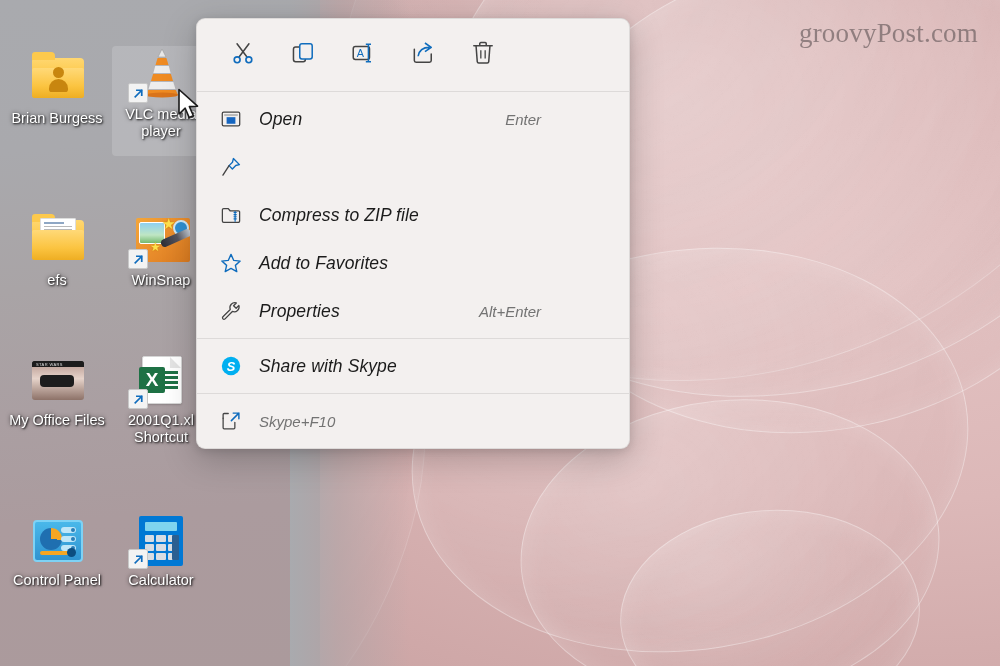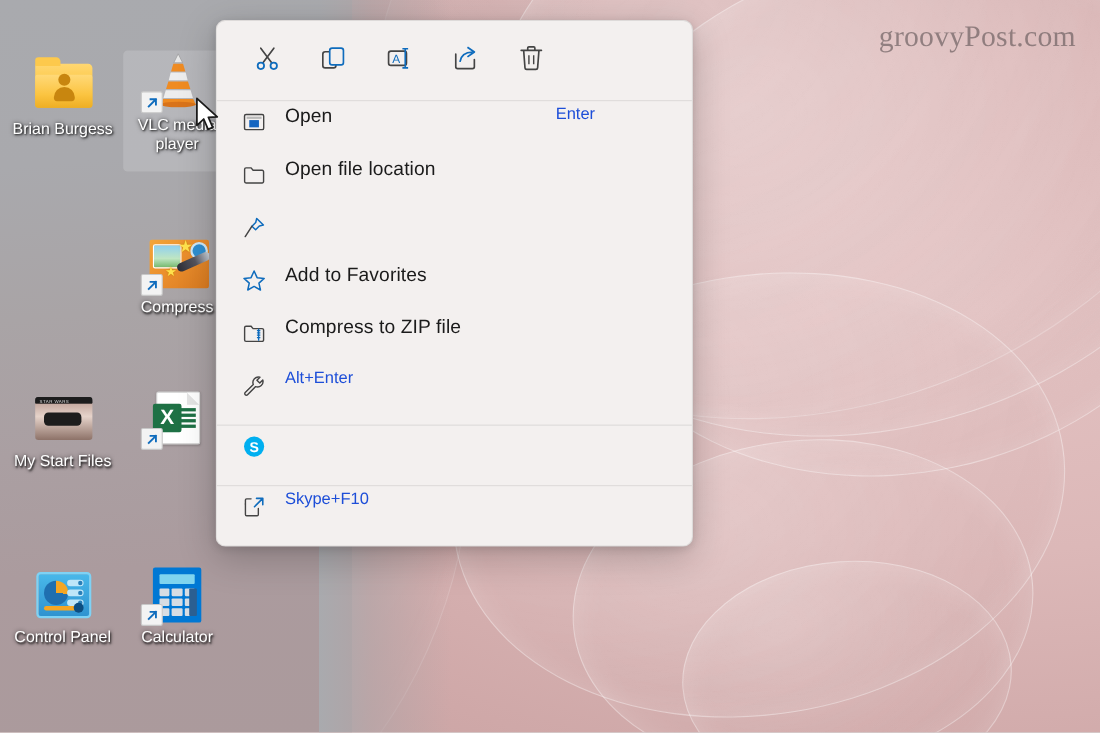--- a/index.html
+++ b/index.html
@@ -207,33 +207,34 @@
   .ctx-toolbar {
     display:flex; align-items:center; height:72px;
     padding:0 18px;
   }
   .tb-btn {
     width:56px; height:42px; display:flex; align-items:center; justify-content:center;
     border-radius:5px; margin-right:4px;
   }
   .ctx-sep { height:1px; background:rgba(0,0,0,0.09); margin:0 0 0 0; }
   .ctx-item {
-    display:flex; align-items:flex-start; height:48px; padding:0 18px;
+    display:flex; align-items:center; height:48px; padding:0 18px;
     position:relative;
+    font-style:italic;
   }
   .ctx-ico {
     width:32px; min-width:32px; height:32px;
     display:flex; align-items:center; justify-content:center; margin-right:12px;
   }
   .ctx-label {
     font-size:17.5px; color:#1b1b1b; letter-spacing:0.1px; flex:1;
     white-space:nowrap;
   }
   .ctx-accel {
-    font-size:15px; color:#1d4ed8; white-space:nowrap; padding-right:70px;
+    font-size:15px; color:#737373; white-space:nowrap; padding-right:70px;
   }
   .ctx-group { padding:3px 0; }
   
   #cursor { position:absolute; left:176px; top:88px; width:26px; height:34px; pointer-events:none; }
 </style>
 </head>
 <body>
 
 <div id="desktop">
 
@@ -276,67 +277,83 @@
       </svg>
       <span class="shortcut-arrow">
         <svg viewBox="0 0 16 16">
             <path d="M4 12 L12 4 M6 4 H12 V10" stroke="#0f6cbd" stroke-width="2.1" fill="none" stroke-linecap="square"></path>
           </svg>
       </span>
     </div>
     <div class="label">VLC media player</div>
   </div>
 
+  <div class="dicon" style="left:8px; top:212px;">
+    <div class="glyph">
+      <div class="folder">
+        <div class="doc">
+            <i></i>
+            <i></i>
+            <i></i>
+            <i></i>
+            <i></i>
+          </div>
+        <div class="front"></div>
+      </div>
+    </div>
+    <div class="label">efs</div>
+  </div>
 
   <div class="dicon" style="left:112px; top:212px;">
     <div class="glyph">
       <div class="winsnap">
         <div class="pic"></div>
         <div class="clock"></div>
         <div class="wand"></div>
         <span class="star s1">★</span>
         <span class="star s2">★</span>
       </div>
       <span class="shortcut-arrow">
         <svg viewBox="0 0 16 16">
             <path d="M4 12 L12 4 M6 4 H12 V10" stroke="#0f6cbd" stroke-width="2.1" fill="none" stroke-linecap="square"></path>
           </svg>
       </span>
     </div>
-    <div class="label">Compress</div>
+    <div class="label">WinSnap</div>
   </div>
 
   <div class="dicon" style="left:8px; top:352px;">
     <div class="glyph">
       <div class="trooper">
         <div class="bar"></div>
           <div class="txt">STAR WARS</div>
         <div class="visor"></div>
       </div>
     </div>
-    <div class="label">My Start Files</div>
+    <div class="label">My Office Files</div>
   </div>
 
   <div class="dicon" style="left:112px; top:352px;">
     <div class="glyph">
       <div class="xls">
         <div class="grid">
             <i></i>
             <i></i>
             <i></i>
             <i></i>
           </div>
         <div class="x">X</div>
       </div>
       <span class="shortcut-arrow">
         <svg viewBox="0 0 16 16">
             <path d="M4 12 L12 4 M6 4 H12 V10" stroke="#0f6cbd" stroke-width="2.1" fill="none" stroke-linecap="square"></path>
           </svg>
       </span>
     </div>
+    <div class="label">2001Q1.xl Shortcut</div>
   </div>
 
   <div class="dicon" style="left:112px; top:512px;">
     <div class="glyph">
       <div class="calc">
         <div class="scr"></div>
         <div class="keys">
             <span></span>
             <span></span>
             <span></span>
@@ -432,83 +449,76 @@
             <rect x="2.5" y="4.5" width="19" height="15" rx="1.5" stroke="#444" stroke-width="1.4"></rect>
             <rect x="4.6" y="6.6" width="14.8" height="2.2" fill="#b9b9b9"></rect>
             <rect x="7.2" y="10" width="9.6" height="7.2" fill="#1565c0"></rect>
           </svg>
         </span>
         <span class="ctx-label">Open</span>
         <span class="ctx-accel">Enter</span>
       </div>
 
 
-      <div class="ctx-item">
-        <span class="ctx-ico">
-          <svg width="22" height="22" viewBox="0 0 24 24" fill="none">
-            <path d="M2.6 18.6 V6.4 a1.4 1.4 0 0 1 1.4-1.4 H9 l2 2.4 h9 a1.4 1.4 0 0 1 1.4 1.4 V18.6 a1.4 1.4 0 0 1 -1.4 1.4 H4 a1.4 1.4 0 0 1 -1.4-1.4 Z" stroke="#444" stroke-width="1.4" fill="none"></path>
-          </svg>
-        </span>
-        <span class="ctx-label">Open file location</span>
-        <span class="ctx-accel"></span>
-      </div>
 
       <div class="ctx-item">
         <span class="ctx-ico">
           <svg width="22" height="22" viewBox="0 0 24 24" fill="none">
             <path d="M14.6 2.8 L21.2 9.4 L17.2 10.4 L13.5 14.1 L9.9 10.5 L13.6 6.8 Z" stroke="#0f6cbd" stroke-width="1.5" fill="none" stroke-linejoin="round"></path>
             <path d="M9.9 10.5 L3.2 20.8" stroke="#444" stroke-width="1.5" stroke-linecap="round"></path>
           </svg>
         </span>
-        <span class="ctx-accel"></span>
-      </div>
-
-      <div class="ctx-item">
-        <span class="ctx-ico">
-          <svg width="22" height="22" viewBox="0 0 24 24" fill="none">
-            <path d="M12 2.6 L15 9.2 L22 9.9 L16.8 14.6 L18.3 21.4 L12 17.9 L5.7 21.4 L7.2 14.6 L2 9.9 L9 9.2 Z" stroke="#0f6cbd" stroke-width="1.5" fill="none" stroke-linejoin="round"></path>
-          </svg>
-        </span>
-        <span class="ctx-label">Add to Favorites</span>
         <span class="ctx-accel"></span>
       </div>
 
       <div class="ctx-item">
         <span class="ctx-ico">
           <svg width="22" height="22" viewBox="0 0 24 24" fill="none">
             <path d="M2.6 18.6 V6.4 a1.4 1.4 0 0 1 1.4-1.4 H9 l2 2.4 h9 a1.4 1.4 0 0 1 1.4 1.4 V18.6 a1.4 1.4 0 0 1 -1.4 1.4 H4 a1.4 1.4 0 0 1 -1.4-1.4 Z" stroke="#444" stroke-width="1.4" fill="none"></path>
             <path d="M16.5 7.6 V19.4" stroke="#0f6cbd" stroke-width="1.3"></path>
             <path d="M14.8 9.3 h3.4 M14.8 11.6 h3.4 M14.8 13.9 h3.4 M14.8 16.2 h3.4" stroke="#0f6cbd" stroke-width="1.2"></path>
           </svg>
         </span>
         <span class="ctx-label">Compress to ZIP file</span>
         <span class="ctx-accel"></span>
       </div>
 
+      <div class="ctx-item">
+        <span class="ctx-ico">
+          <svg width="22" height="22" viewBox="0 0 24 24" fill="none">
+            <path d="M12 2.6 L15 9.2 L22 9.9 L16.8 14.6 L18.3 21.4 L12 17.9 L5.7 21.4 L7.2 14.6 L2 9.9 L9 9.2 Z" stroke="#0f6cbd" stroke-width="1.5" fill="none" stroke-linejoin="round"></path>
+          </svg>
+        </span>
+        <span class="ctx-label">Add to Favorites</span>
+        <span class="ctx-accel"></span>
+      </div>
+
 
       <div class="ctx-item">
         <span class="ctx-ico">
           <svg width="22" height="22" viewBox="0 0 24 24" fill="none">
             <path d="M17.8 3.2 a5.4 5.4 0 0 0 -6.6 7.1 L3.2 18.3 a1.6 1.6 0 0 0 0 2.3 a1.6 1.6 0 0 0 2.3 0 L13.5 12.5 a5.4 5.4 0 0 0 7.1-6.6 L17.6 9 L14.8 6.2 Z" stroke="#444" stroke-width="1.4" fill="none" stroke-linejoin="round"></path>
           </svg>
         </span>
+        <span class="ctx-label">Properties</span>
         <span class="ctx-accel">Alt+Enter</span>
       </div>
     </div>
 
     <div class="ctx-sep"></div>
 
     <div class="ctx-group">
       <div class="ctx-item">
         <span class="ctx-ico">
           <svg width="22" height="22" viewBox="0 0 24 24">
             <circle cx="12" cy="12" r="10" fill="#00aff0"></circle>
             <text x="12" y="17" text-anchor="middle" font-size="14" font-weight="bold" fill="#ffffff" font-family="Liberation Sans, sans-serif">S</text>
           </svg>
         </span>
+        <span class="ctx-label">Share with Skype</span>
         <span class="ctx-accel"></span>
       </div>
     </div>
 
     <div class="ctx-sep"></div>
 
     <div class="ctx-group">
       <div class="ctx-item">
         <span class="ctx-ico">
           <svg width="22" height="22" viewBox="0 0 24 24" fill="none">

